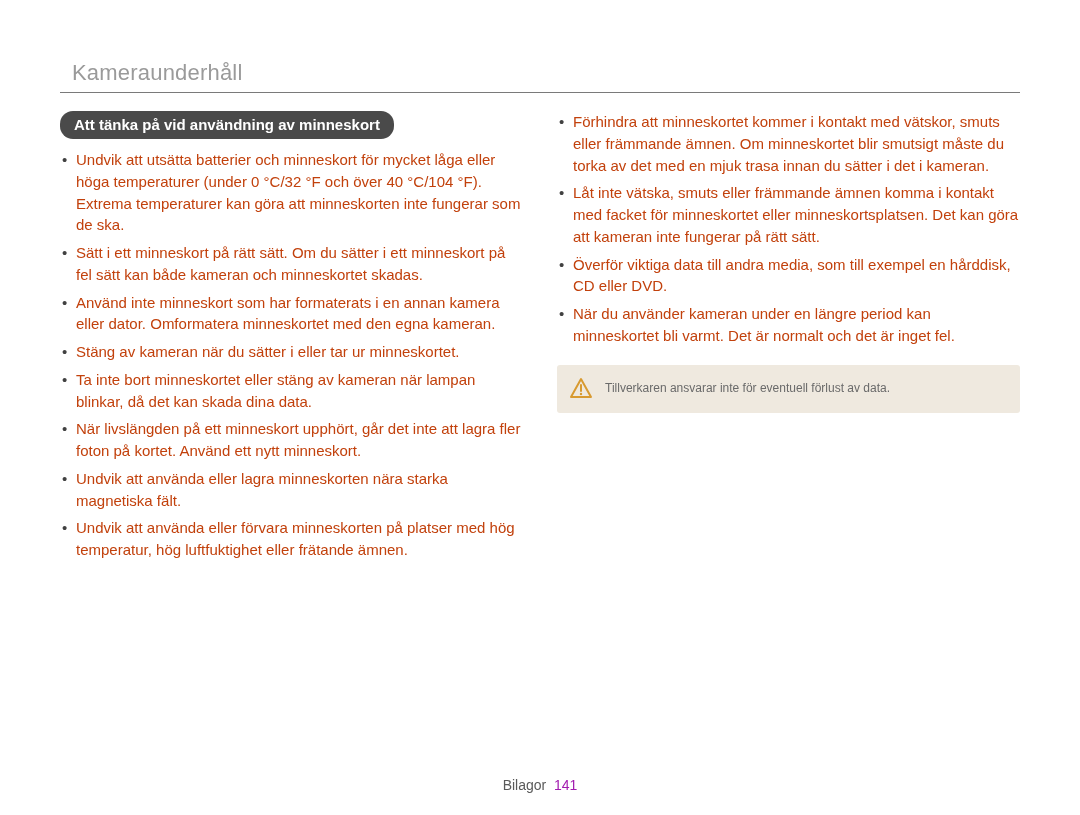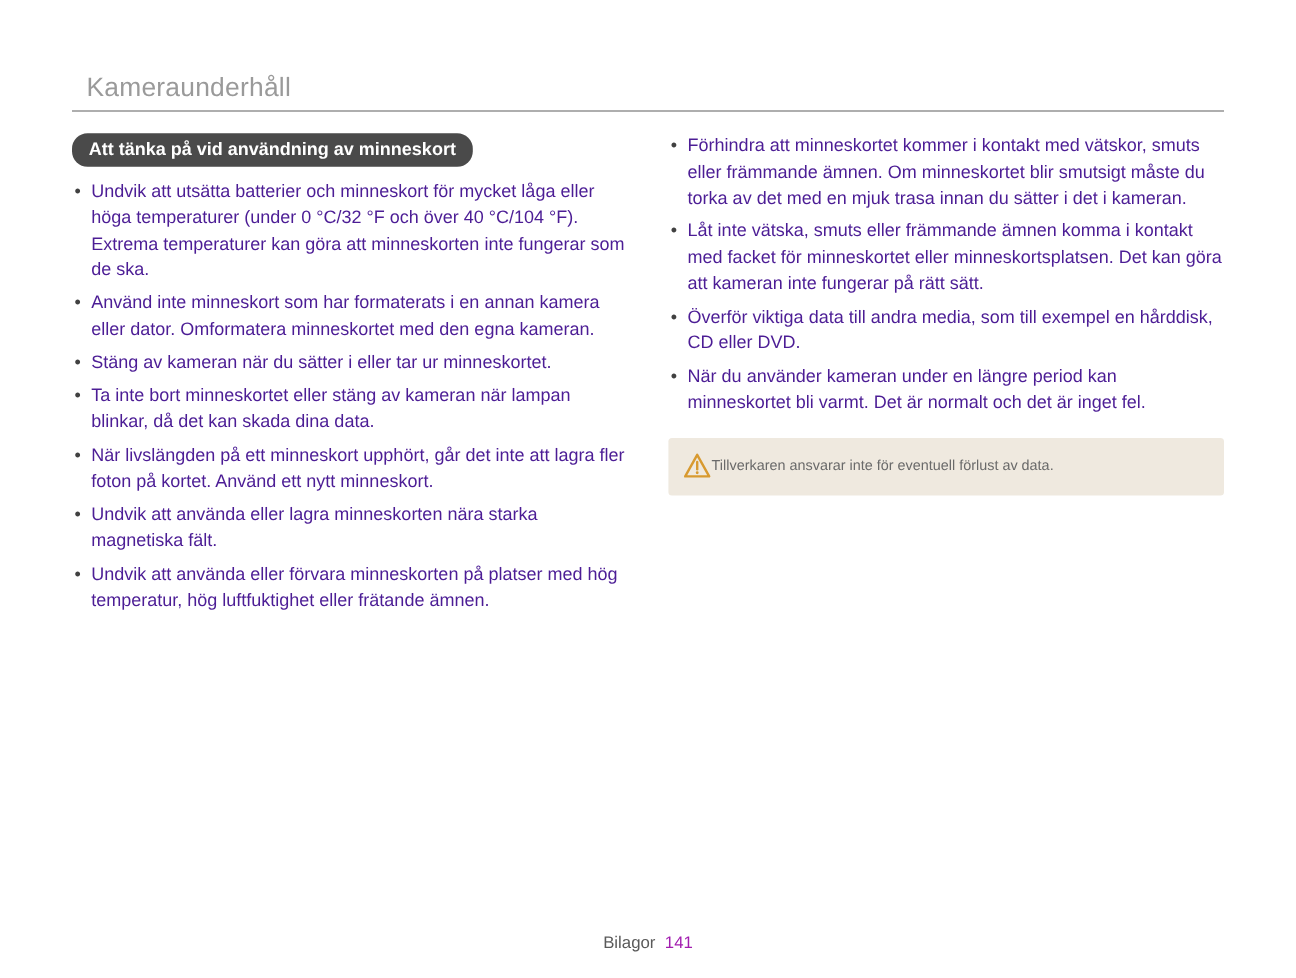--- a/index.html
+++ b/index.html
@@ -50,37 +50,38 @@
   ul.bullets {
     list-style: none;
     padding: 0;
     margin: 0;
   }
   ul.bullets > li {
     position: relative;
     padding-left: 16px;
     font-size: 15px;
     line-height: 1.45;
-    color: #4c1d95;
+    color: #c2410c;
     margin-bottom: 6px;
   }
   ul.bullets > li::before {
     content: "•";
     position: absolute;
     left: 2px;
     top: 0;
     color: #414141;
   }
   .note-box {
     margin-top: 18px;
     background: #efe9df;
     border-radius: 3px;
     padding: 12px 14px 12px 12px;
     display: flex;
     align-items: center;
+    gap: 12px;
   }
   .warn-icon {
     flex: none;
     width: 24px;
     height: 24px;
   }
   .note-text {
     font-size: 12px;
     color: #6a6a6a;
     line-height: 1.3;
@@ -105,20 +106,21 @@
 
   <h1 class="page-title">Kameraunderhåll</h1>
   <hr class="hr">
 
   <div class="columns">
 
     <div class="col">
       <div class="pill">Att tänka på vid användning av minneskort</div>
       <ul class="bullets">
         <li>Undvik att utsätta batterier och minneskort för mycket låga eller höga temperaturer (under 0 °C/32 °F och över 40 °C/104 °F). Extrema temperaturer kan göra att minneskorten inte fungerar som de ska.</li>
+        <li>Sätt i ett minneskort på rätt sätt. Om du sätter i ett minneskort på fel sätt kan både kameran och minneskortet skadas.</li>
         <li>Använd inte minneskort som har formaterats i en annan kamera eller dator. Omformatera minneskortet med den egna kameran.</li>
         <li>Stäng av kameran när du sätter i eller tar ur minneskortet.</li>
         <li>Ta inte bort minneskortet eller stäng av kameran när lampan blinkar, då det kan skada dina data.</li>
         <li>När livslängden på ett minneskort upphört, går det inte att lagra fler foton på kortet. Använd ett nytt minneskort.</li>
         <li>Undvik att använda eller lagra minneskorten nära starka magnetiska fält.</li>
         <li>Undvik att använda eller förvara minneskorten på platser med hög temperatur, hög luftfuktighet eller frätande ämnen.</li>
       </ul>
     </div>
 
     <div class="col">

